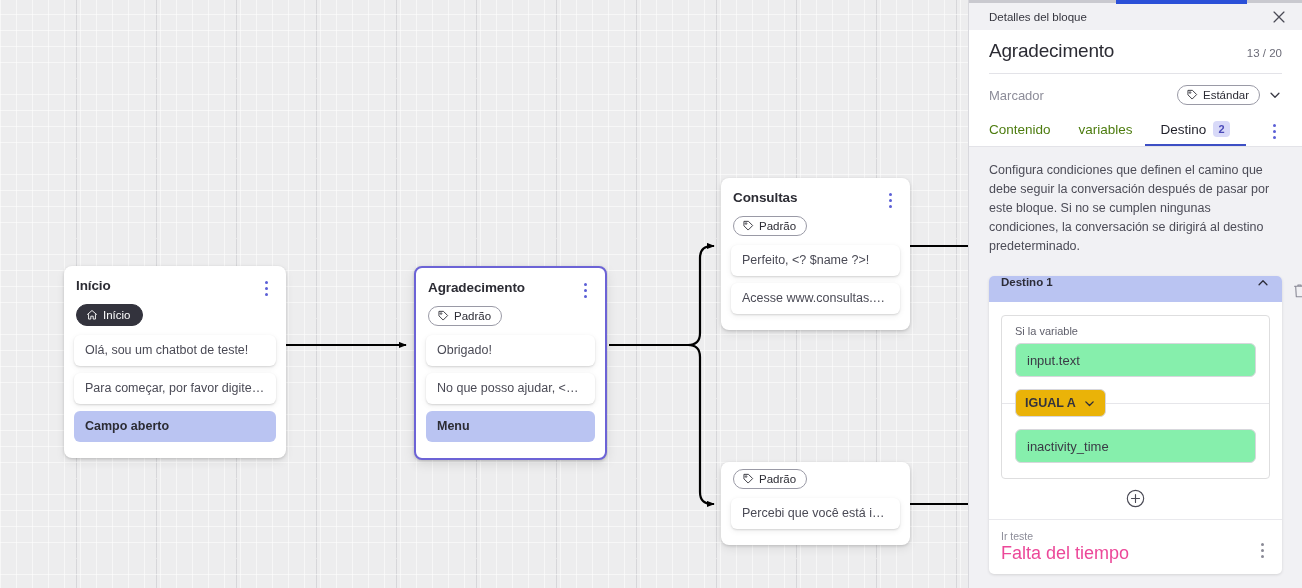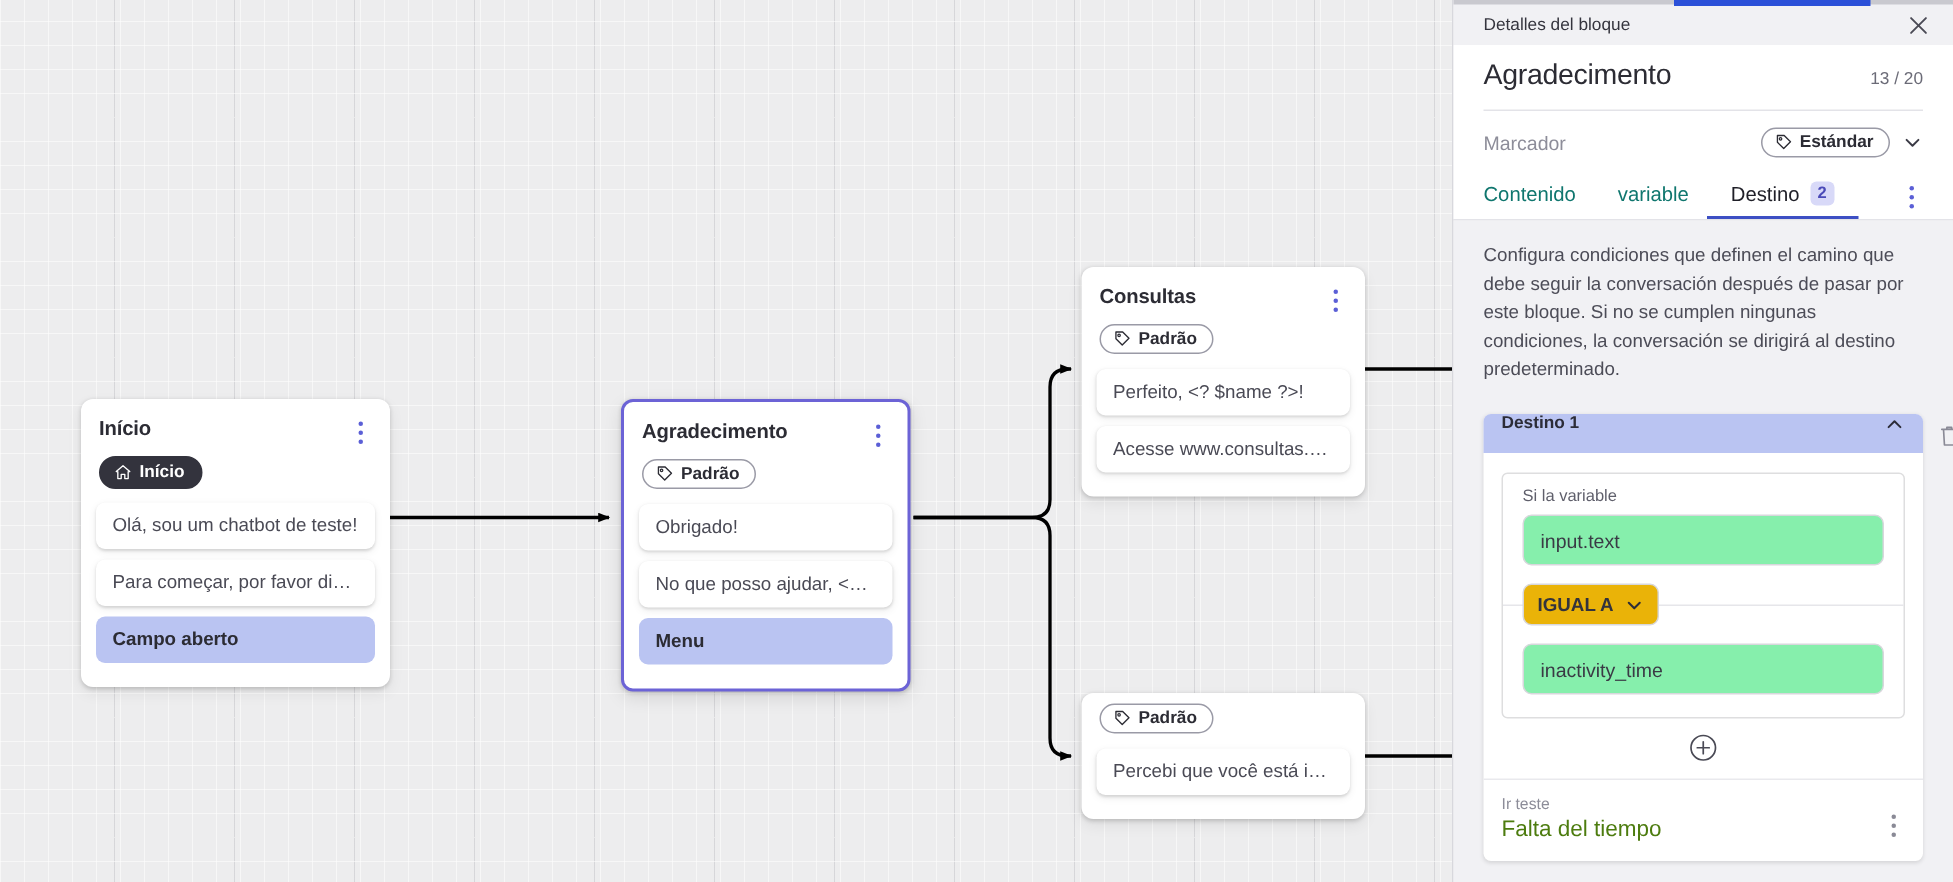--- a/index.html
+++ b/index.html
@@ -54,42 +54,42 @@
   }
   .kebab i:nth-child(1){ top: 2px; }
   .kebab i:nth-child(2){ top: 8px; }
   .kebab i:nth-child(3){ top: 14px; }
 
   .badge-row { padding: 7px 12px 9px 12px; }
   .tag {
     display: inline-flex; align-items: flex-end; gap: 5px;
     border: 1px solid #9a9aa6; border-radius: 999px;
     padding: 3px 10px 3px 8px;
-    font-size: 11.5px; font-weight: 700; color: #2c2c34;
+    font-size: 11.5px; font-weight: 400; color: #2c2c34;
     background: #fff;
   }
   .tag.dark { background: #33333d; border-color: #33333d; color: #ffffff; padding: 4px 11px 4px 9px; }
   .tag svg { display: block; }
 
   .msg {
     margin: 0 10px 7px 10px;
     background: #ffffff;
     border-radius: 6px;
     box-shadow: 0 1px 2px rgba(0,0,0,0.13), 0 2px 6px rgba(0,0,0,0.07);
     font-size: 12.5px; color: #4a4a55;
     padding: 8px 11px;
     white-space: nowrap; overflow: hidden; text-overflow: ellipsis;
     line-height: 15px;
   }
   .msg.accent {
     background: #bac4f2; color: #2c2c34; font-weight: 600;
     box-shadow: none;
   }
 
-  #node-inicio { left: 54px; top: 266px; width: 206px; }
+  #node-inicio { left: 64px; top: 266px; width: 222px; }
   #node-agradecimento { left: 414px; top: 266px; width: 193px; }
   #node-consultas { left: 721px; top: 178px; width: 189px; }
   #node-inatividade { left: 721px; top: 462px; width: 189px; }
 
   
   #panel {
     position: absolute; right: 0; top: 0; width: 334px; height: 588px;
     background: #f1f1f4;
     border-left: 1px solid #d8d8dd;
     display: flex; flex-direction: column;
@@ -130,21 +130,21 @@
   .marker-label { font-size: 13px; color: #8d8d99; }
   .marker-right { display: flex; align-items: center; gap: 8px; }
   .chev-down { width: 14px; height: 14px; cursor: pointer; }
 
   .tabs {
     display: flex; align-items: center;
     padding: 8px 0 0 0;
     position: relative;
   }
   .tab {
-    font-size: 13.5px; color: #0f766e; padding: 2px 0 9px 0;
+    font-size: 13.5px; color: #4d7c0f; padding: 2px 0 9px 0;
     margin-right: 28px; cursor: pointer; position: relative;
     display: flex; align-items: center; gap: 7px;
   }
   .tab.active { color: #1f1f28; }
   .tab.active:after {
     content:""; position: absolute; left: -16px; right: -16px; bottom: 0;
     height: 2px; background: #3d4fc4;
   }
   .tab-badge {
     background: #d8d9f8; color: #4a4ab8; font-size: 11px; font-weight: 700;
@@ -203,21 +203,21 @@
   }
   .plus-row { display: flex; justify-content: center; padding: 10px 0 11px 0; }
   .plus-btn { width: 19px; height: 19px; cursor: pointer; }
 
   .irpara {
     border-top: 1px solid #e9e9ed;
     padding: 9px 12px 11px 12px;
     display: flex; align-items: flex-end; justify-content: space-between;
   }
   .irpara-label { font-size: 10.5px; color: #8d8d99; line-height: 14px; }
-  .irpara-value { font-size: 15px; color: #4d7c0f; line-height: 20px; }
+  .irpara-value { font-size: 18px; color: #ec4899; line-height: 20px; }
   .irpara-kebab { width: 16px; height: 18px; position: relative; cursor: pointer; margin-bottom: 2px; }
   .irpara-kebab i { position: absolute; left: 7px; width: 3px; height: 3px; border-radius: 50%; background: #8a8a96; }
   .irpara-kebab i:nth-child(1){ top: 0px; }
   .irpara-kebab i:nth-child(2){ top: 6px; }
   .irpara-kebab i:nth-child(3){ top: 12px; }
 </style>
 </head>
 <body>
 
 <div id="app">
@@ -353,21 +353,21 @@
             <path d="M3.5 6 L8 10.5 L12.5 6" fill="none" stroke="#3a3a45" stroke-width="1.5" stroke-linecap="round" stroke-linejoin="round"></path>
           </svg>
         </div>
       </div>
 
       <div class="tabs">
         <div class="tab">
           <span>Contenido</span>
         </div>
         <div class="tab">
-          <span>variable</span>
+          <span>variables</span>
         </div>
         <div class="tab active">
           <span>Destino</span>
           <span class="tab-badge">2</span>
         </div>
         <div class="tabs-kebab">
             <i></i>
             <i></i>
             <i></i>
           </div>

